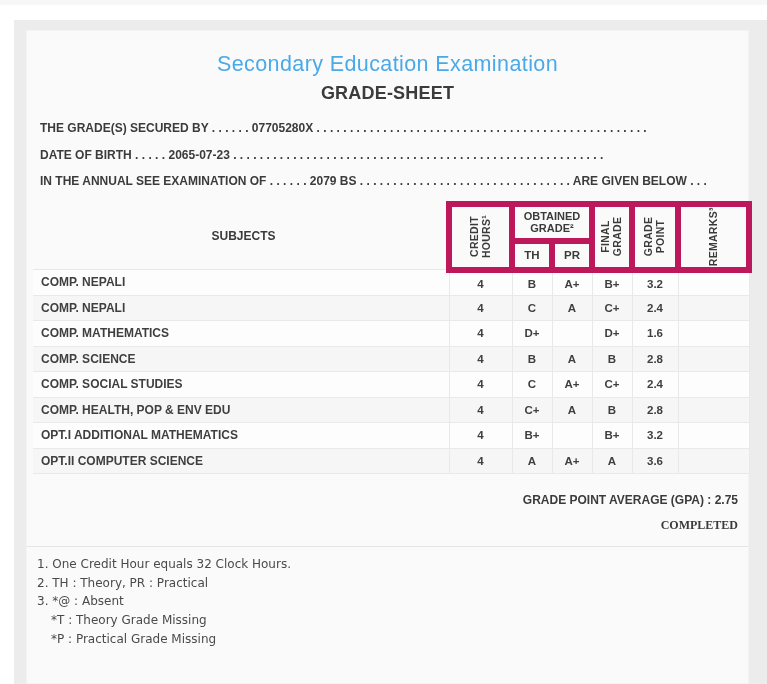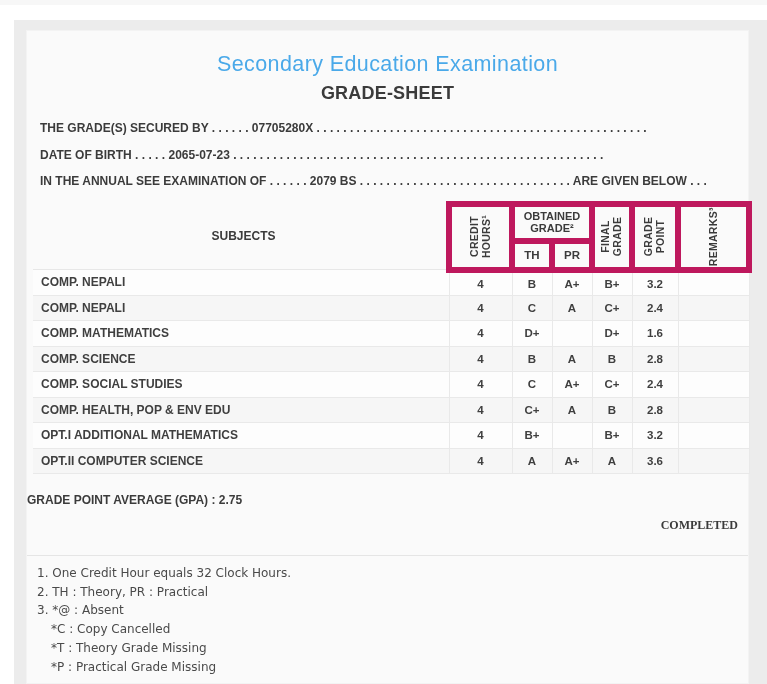--- a/index.html
+++ b/index.html
@@ -33,25 +33,25 @@
   .vtext { transform:rotate(-90deg); text-align:center; font-size:10.5px; font-weight:bold;
            line-height:11.5px; letter-spacing:0.3px; white-space:nowrap; }
   .vtext span { display:block; }
   tbody td { height:25.5px; border-bottom:1px solid #e9e9e9; text-align:center;
              vertical-align:middle; font-weight:bold; font-size:11.5px; color:#3f3f3f; }
   tbody td:first-child { text-align:left; padding-left:8px; font-size:12px; }
   tbody td:not(:first-child) { border-left:1px solid #e9e9e9; }
   tbody td:last-child { border-right:1px solid #e9e9e9; }
   tbody tr:nth-child(odd) { background:#fdfdfd; }
   tbody tr:nth-child(even) { background:#f6f6f6; }
-  .gpa-line { margin-top:19px; padding-right:10px; font-size:12px;
+  .gpa-line { margin-top:19px; text-align:right; padding-right:10px; font-size:12px;
               font-weight:bold; color:#3b3b3b; }
   .completed-line { margin-top:11px; text-align:right; padding-right:10px; font-size:12px;
                     font-weight:bold; color:#3b3b3b;font-family:Liberation Serif, serif; }
-  .footnotes { margin-top:22px; border-top:1px solid #e5e5e5; padding:8px 0 0 10px;
+  .footnotes { margin-top:13px; border-top:1px solid #e5e5e5; padding:8px 0 0 10px;
                font-family:"DejaVu Sans", sans-serif; font-size:12px; color:#4a4a4a; }
   .footnote { line-height:18.7px; }
   .footnote.indent { padding-left:14px; }
 </style>
 </head>
 <body>
 
 <div class="topbar"></div>
 <div class="gray-bg">
   <div class="card">
@@ -210,19 +210,18 @@
     <div class="gpa-line">
       <span>GRADE POINT AVERAGE (GPA) :</span>
       <span>2.75</span>
     </div>
     <div class="completed-line">COMPLETED</div>
 
     <div class="footnotes">
         <div class="footnote">1. One Credit Hour equals 32 Clock Hours.</div>
         <div class="footnote">2. TH : Theory, PR : Practical</div>
         <div class="footnote">3. *@ : Absent</div>
-        <div class="footnote indent">*C : Copy Cancelled</div>
         <div class="footnote indent">*T : Theory Grade Missing</div>
         <div class="footnote indent">*P : Practical Grade Missing</div>
       </div>
 
   </div>
 </div>
 
 </body></html>

